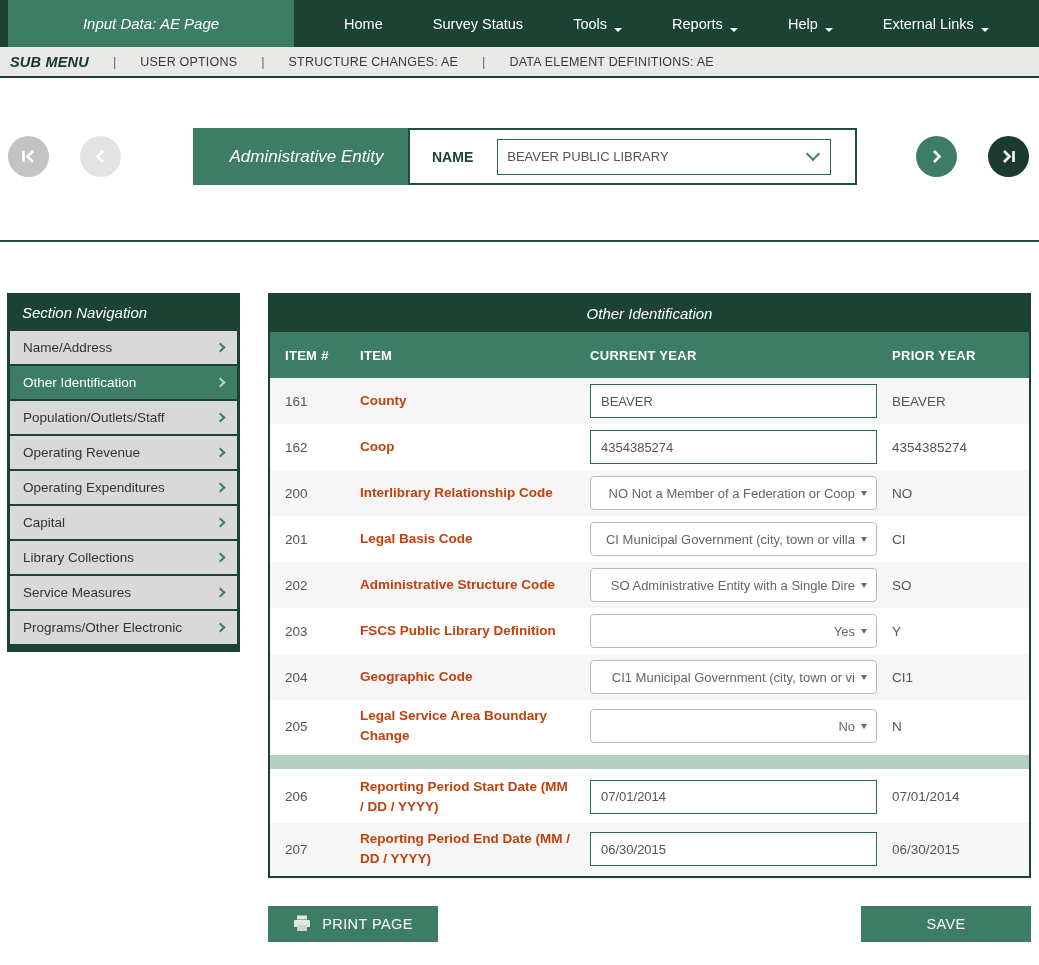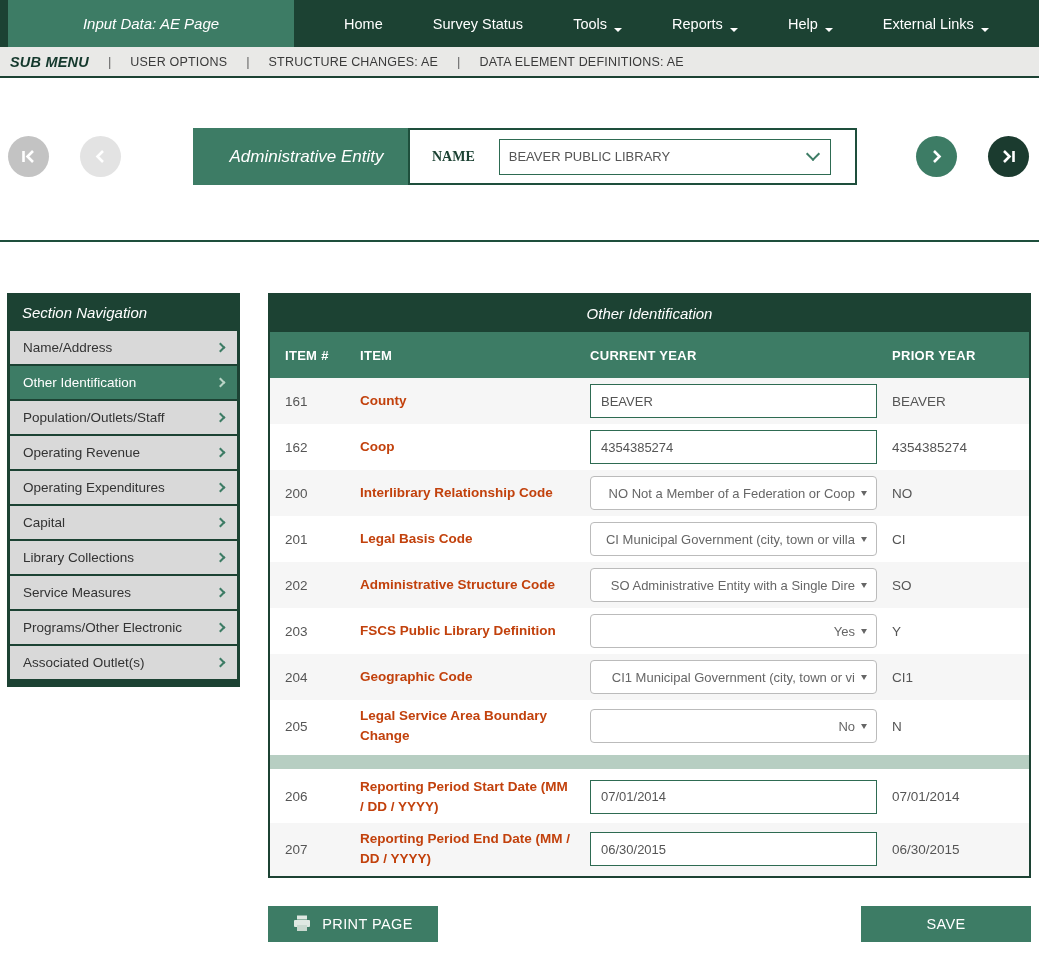--- a/index.html
+++ b/index.html
@@ -10,38 +10,38 @@
   .navbar { height:47px; background:#1c4233; display:flex; align-items:stretch; }
   .nav-tab { margin-left:8px; width:286px; background:#3d7c65; color:#fff; font-style:italic;
              font-size:15px; display:flex; align-items:center; justify-content:center; cursor:pointer; }
   .nav-items { flex:1; display:flex; align-items:center; justify-content:space-evenly; }
   .nav-item { color:#fff; font-size:14.5px; cursor:pointer; display:flex; align-items:flex-end; gap:7px; white-space:nowrap; }
   .caret-down { width:0; height:0; border-left:4px solid transparent; border-right:4px solid transparent;
                 border-top:4px solid #fff; margin-top:2px; }
 
   
   .submenu { height:31px; background:#e9e9e7; border-bottom:2px solid #1c4233;
-             display:flex; align-items:center; padding-left:10px; gap:19px; }
+             display:flex; align-items:center; padding-left:10px; gap:24px; }
   .submenu-title { font-weight:bold; font-style:italic; color:#14382c; font-size:14.5px; letter-spacing:0.2px; }
   .submenu-sep { color:#666; font-size:13px; }
   .submenu-item { color:#3a3a3a; font-size:12.5px; letter-spacing:0.2px; cursor:pointer; }
 
   
   .record-nav { position:relative; height:57px; margin-top:50px; }
   .circle-btn { position:absolute; top:8px; width:41px; height:41px; border-radius:50%;
                 display:flex; align-items:center; justify-content:center; border:none; cursor:pointer; }
   .btn-first { left:8px;  background:#c3c3c3; }
   .btn-prev  { left:80px; background:#e3e3e3; }
   .btn-next  { left:916px; background:#3d7c65; }
   .btn-last  { left:988px; background:#1b3b2f; }
   .ae-box { position:absolute; left:193px; top:0; width:227px; height:57px; background:#3d7c65;
             color:#fff; font-style:italic; font-size:17px; display:flex; align-items:center; justify-content:center; }
   .name-box { position:absolute; left:408px; top:0; width:449px; height:57px; border:2px solid #1e4f3c;
               background:#fff; display:flex; align-items:center; }
-  .name-label { color:#1c4233; font-weight:bold; font-size:14px; margin:0 24px 0 22px;font-family:Liberation Serif, serif; }
+  .name-label { color:#1c4233; font-weight:bold; font-size:14px; margin:0 24px 0 22px; }
   .name-select { flex:1; margin-right:24px; height:36px; border:1px solid #2e6b52; background:#fff;
                  display:flex; align-items:center; justify-content:space-between; padding:0 12px 0 9px; cursor:pointer; }
   .name-select-text { color:#555; font-size:13px; white-space:nowrap; overflow:hidden; }
   .chev-down-lg { width:10px; height:10px; border-right:2px solid #3d7c65; border-bottom:2px solid #3d7c65;
                   transform:rotate(45deg); margin-top:-5px; }
 
   .page-divider { margin-top:55px; border:none; border-top:2px solid #1e4f3c; }
 
   
   .content { display:flex; align-items:flex-start; margin-top:51px; padding-left:7px; }
@@ -196,24 +196,20 @@
       <span class="chev-right"></span>
     </div>
     <div class="sidebar-item">
       <span>Service Measures</span>
       <span class="chev-right"></span>
     </div>
     <div class="sidebar-item">
       <span>Programs/Other Electronic</span>
       <span class="chev-right"></span>
     </div>
-    <div class="sidebar-item">
-      <span>Associated Outlet(s)</span>
-      <span class="chev-right"></span>
-    </div>
   </div>
 
   <div class="ae-table">
     <div class="table-title">Other Identification</div>
     <div class="thead">
       <div>ITEM #</div>
       <div>ITEM</div>
       <div>CURRENT YEAR</div>
       <div>PRIOR YEAR</div>
     </div>

